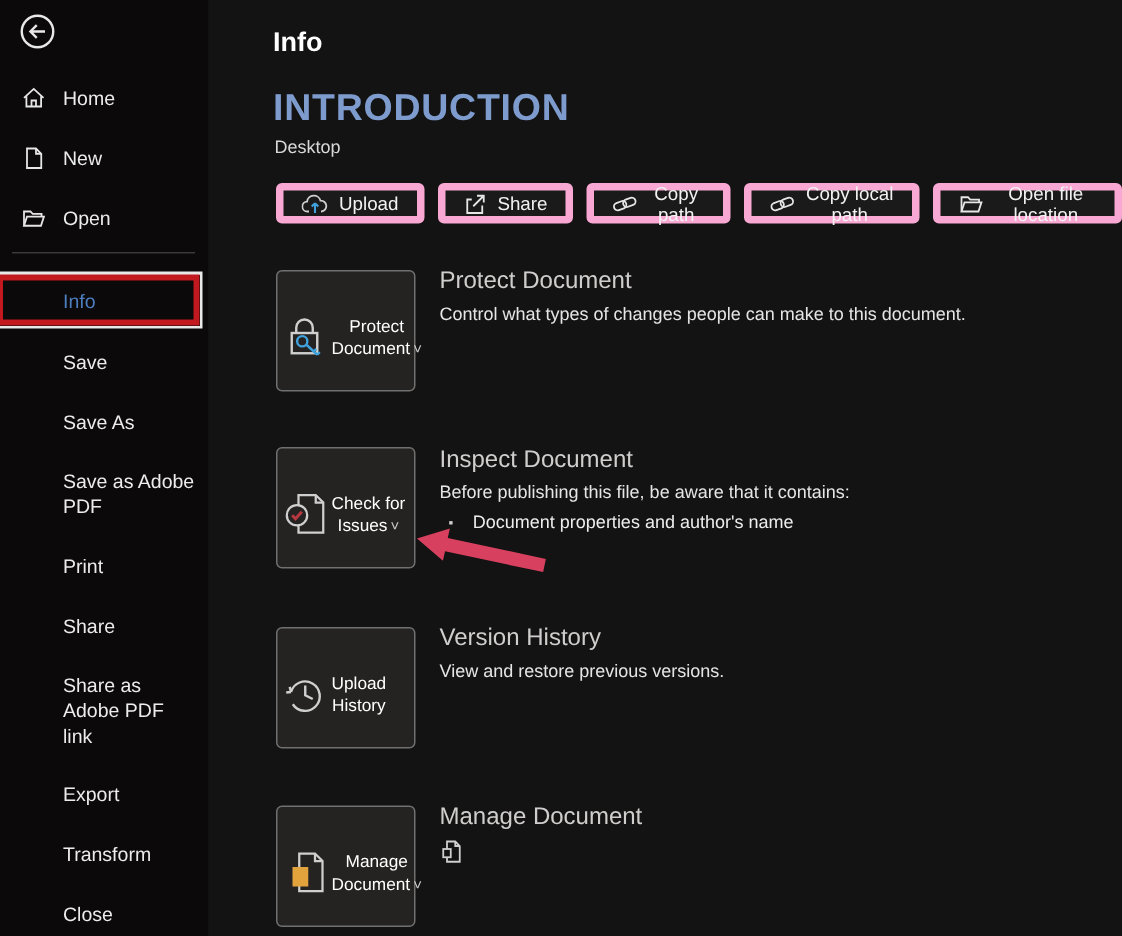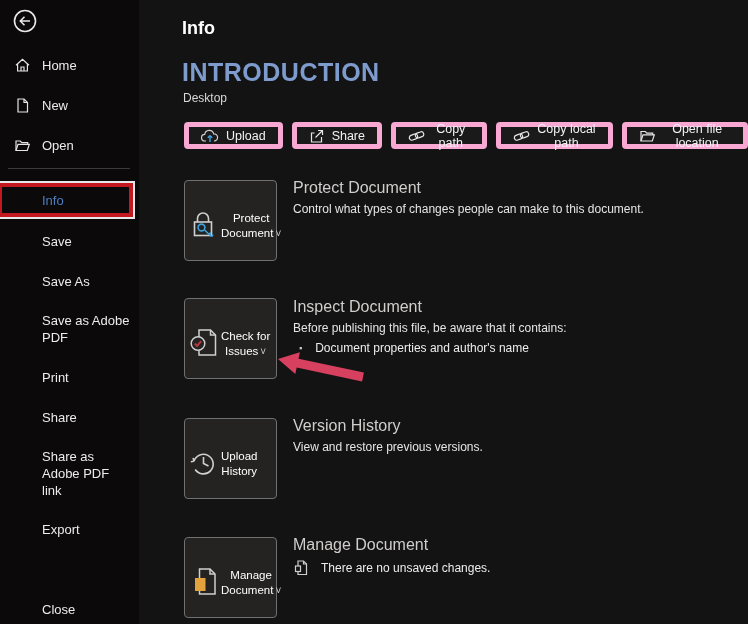--- a/index.html
+++ b/index.html
@@ -131,20 +131,23 @@
     <span class="nav-label">Share</span>
   </div>
   <div class="nav-item" style="top:448px;height:52px;padding-left:28px;">
     <span class="nav-label" style="top:0;">Share as
 Adobe PDF
 link</span>
   </div>
   <div class="nav-item" style="top:520px;height:18px;">
     <span class="nav-label">Export</span>
   </div>
+  <div class="nav-item" style="top:560px;height:18px;">
+    <span class="nav-label">Transform</span>
+  </div>
   <div class="nav-item" style="top:600px;height:18px;">
     <span class="nav-label">Close</span>
   </div>
 
   <div class="info-annotation-box"></div>
 </div>
 
 <div class="main">
 
   <div class="page-title">Info</div>
@@ -278,16 +281,15 @@
   </div>
   <div class="sec-head" style="left:154px;top:536px;">Manage Document</div>
   <div class="note-row" style="left:154px;top:559px;">
     <span>
       <svg width="17" height="18" viewBox="0 0 17 18">
         <path d="M5 2 H10.5 L13.5 5 V15.5 H5 Z" fill="none" stroke="#cfcfcf" stroke-width="1.2"></path>
         <path d="M10.5 2 V5 H13.5" fill="none" stroke="#cfcfcf" stroke-width="1.2"></path>
         <rect x="2.5" y="7" width="5" height="5.5" fill="#141313" stroke="#cfcfcf" stroke-width="1.2"></rect>
       </svg>
     </span>
-    <span>There are no unsaved changes.</span>
   </div>
 
 </div>
 
 </body></html>

